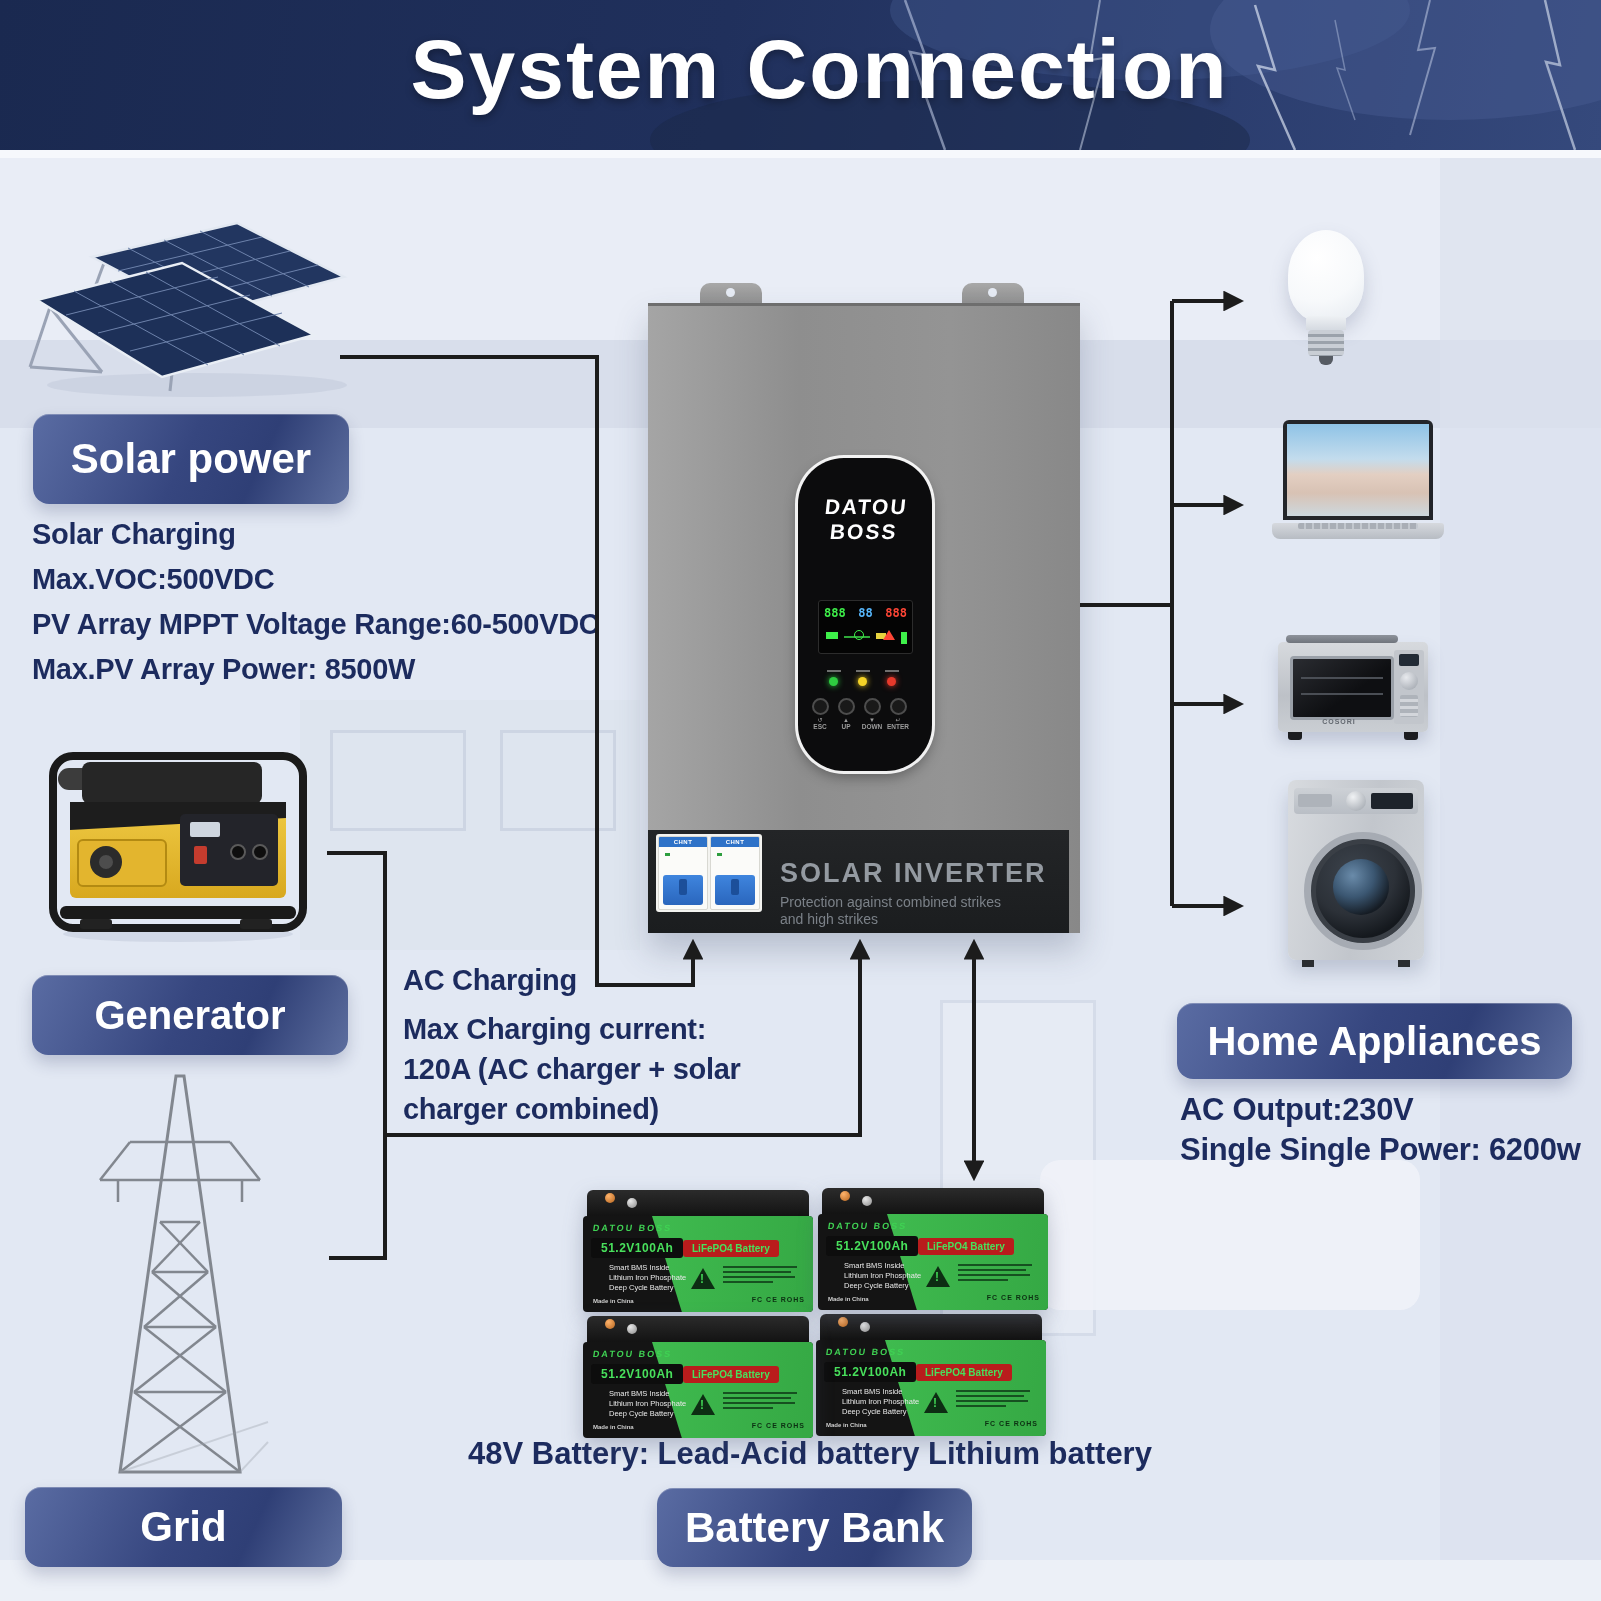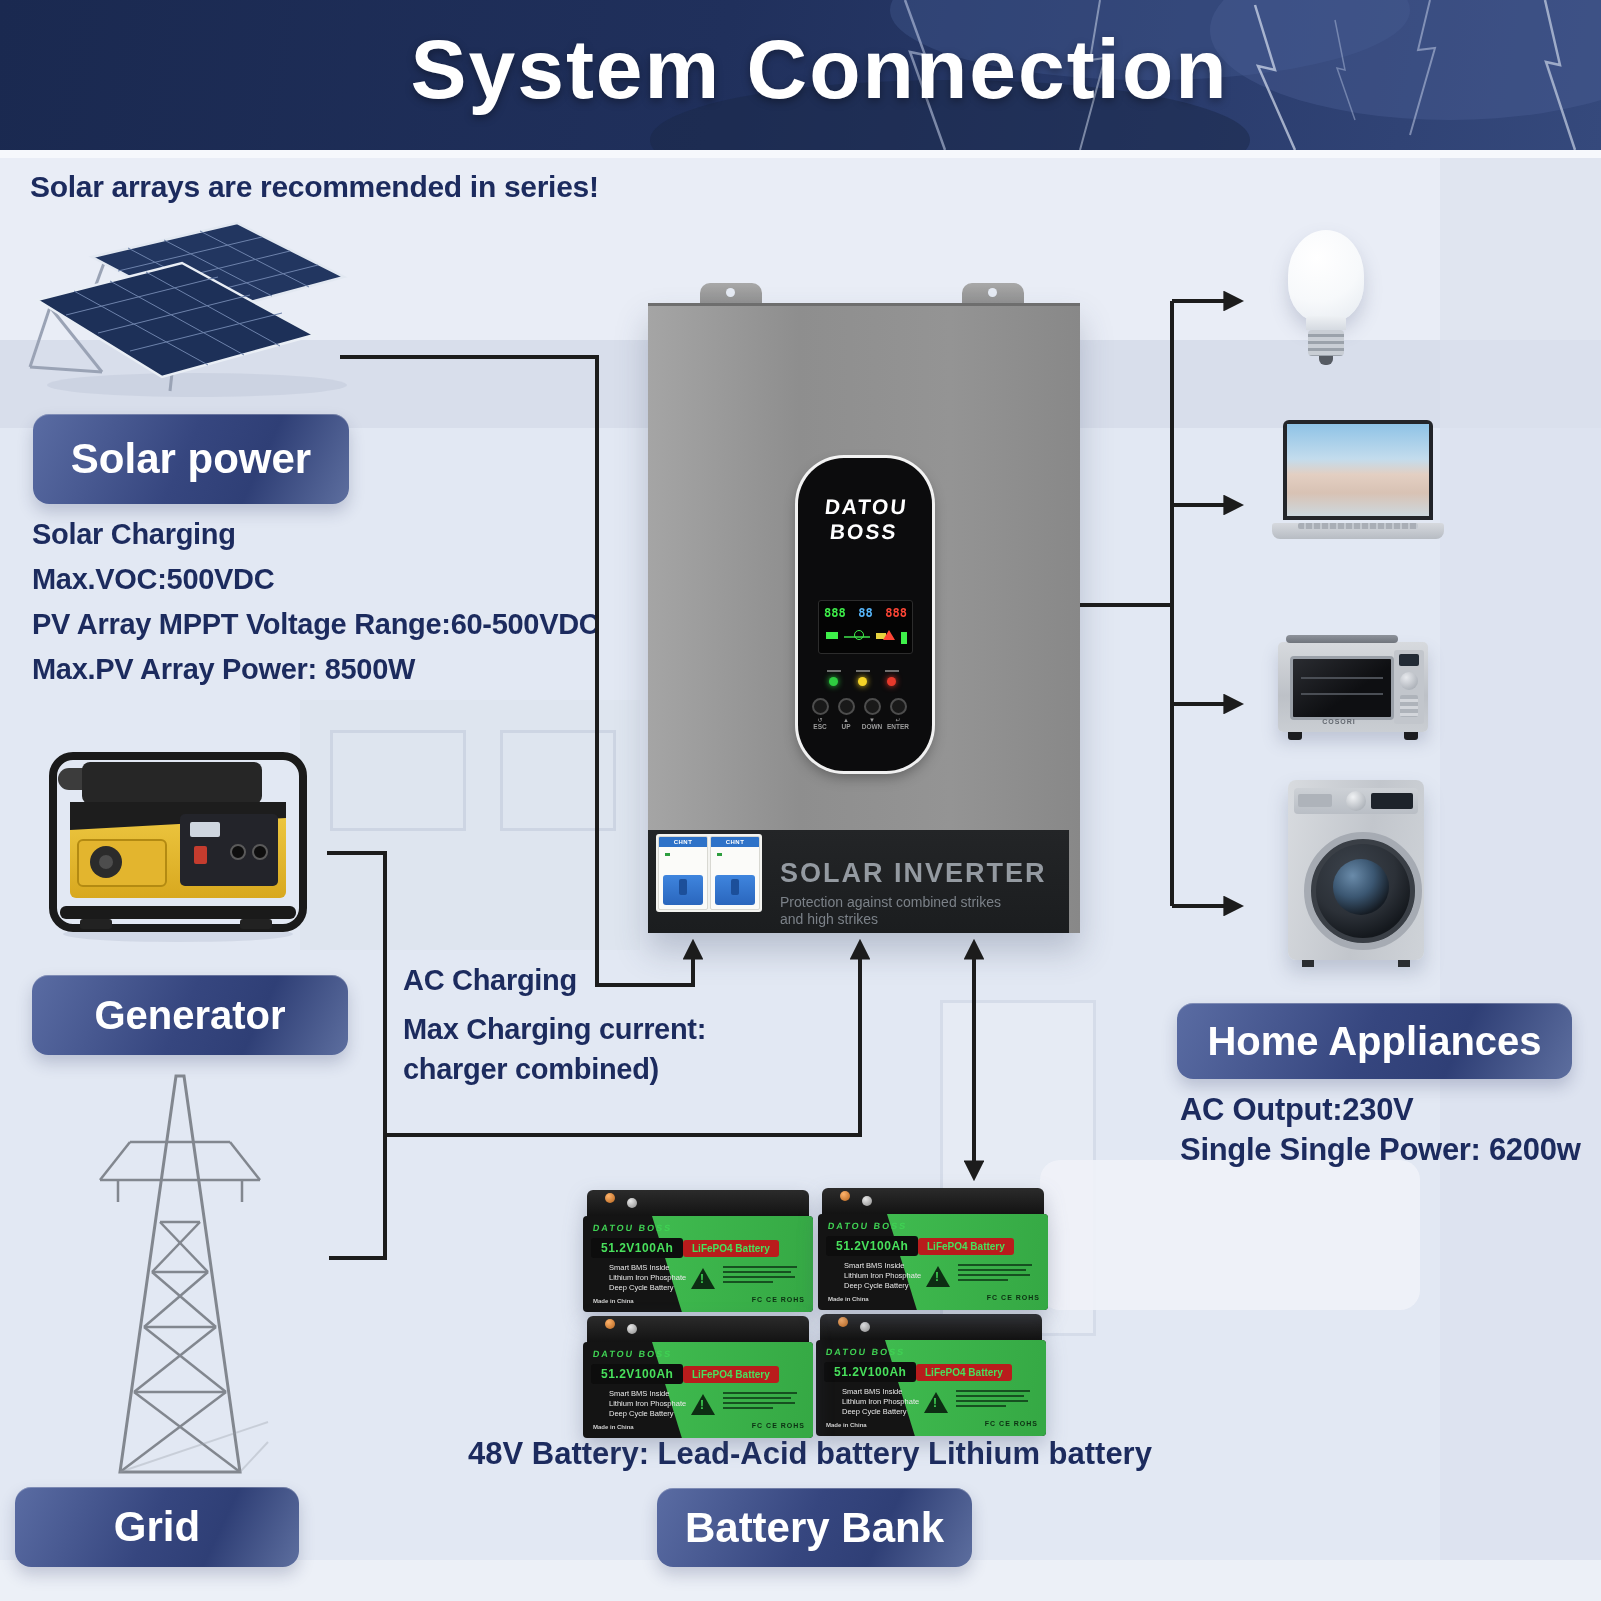--- a/index.html
+++ b/index.html
@@ -164,21 +164,20 @@
       <path d="M1100,0 L1090,60 L1105,58 L1080,150" stroke="#d6dff2" stroke-width="2" fill="none" opacity="0.5"></path>
       <path d="M1255,5 L1275,70 L1258,66 L1295,150" stroke="#e2e9f7" stroke-width="2.5" fill="none" opacity="0.65"></path>
       <path d="M1430,0 L1418,50 L1435,48 L1410,135" stroke="#c9d4ec" stroke-width="2" fill="none" opacity="0.5"></path>
       <path d="M1545,0 L1560,65 L1546,62 L1575,150" stroke="#dfe7f5" stroke-width="2.5" fill="none" opacity="0.6"></path>
       <path d="M1335,20 L1345,70 L1337,68 L1355,120" stroke="#b9c6e2" stroke-width="1.5" fill="none" opacity="0.45"></path>
     </svg>
     <h1>System Connection</h1>
   </div>
   <div class="banner-edge"></div>
 
-  <div class="note" style="left:30px;top:170px;">Solar arrays are recommended in series!</div>
 
   <svg class="connectors" width="1601" height="1601">
     <defs>
       <marker id="ah" viewBox="0 0 10 10" refX="7.5" refY="5" markerWidth="5.2" markerHeight="5.2" orient="auto-start-reverse">
         <path d="M0,0 L10,5 L0,10 z" fill="#1c1c1c"></path>
       </marker>
     </defs>
     <g stroke="#1c1c1c" stroke-width="4" fill="none">
       <polyline points="340,357 597,357 597,985 693,985 693,944" marker-end="url(#ah)"></polyline>
       <polyline points="327,853 385,853 385,1258 329,1258"></polyline>
@@ -261,20 +260,21 @@
     <rect x="32" y="171" width="32" height="10" rx="3" fill="#222"></rect>
     <rect x="192" y="171" width="32" height="10" rx="3" fill="#222"></rect>
   </svg>
   <div class="badge" style="left:32px;top:975px;width:316px;height:80px;font-size:40px;text-align:right;">
     <span>Generator</span>
   </div>
 
   <div class="specs abs" style="left:403px;top:958px;">
     <p class="t">AC Charging</p>
     <p style="line-height:40px;">Max Charging current:</p>
+    <p style="line-height:40px;">120A (AC charger + solar</p>
     <p style="line-height:40px;">charger combined)</p>
   </div>
 
   <svg class="abs" style="left:90px;top:1072px;z-index:2;" width="180" height="412">
     <g stroke="#82878f" stroke-width="2.5" fill="none">
       <polygon points="86,4 94,4 150,400 30,400 86,4" stroke-width="3"></polygon>
       <line x1="40" y1="70" x2="140" y2="70"></line>
       <line x1="10" y1="108" x2="170" y2="108"></line>
       <line x1="10" y1="108" x2="40" y2="70"></line>
         <line x1="170" y1="108" x2="140" y2="70"></line>
@@ -291,21 +291,21 @@
       <line x1="54" y1="255" x2="136" y2="320"></line>
         <line x1="126" y1="255" x2="44" y2="320"></line>
       <line x1="44" y1="320" x2="150" y2="400"></line>
         <line x1="136" y1="320" x2="30" y2="400"></line>
     </g>
     <g stroke="#9aa0a9" stroke-width="2" opacity="0.35">
       <line x1="30" y1="400" x2="178" y2="350"></line>
         <line x1="150" y1="400" x2="178" y2="370"></line>
     </g>
   </svg>
-  <div class="badge" style="left:15px;top:1487px;width:284px;height:80px;font-size:42px;">
+  <div class="badge" style="left:25px;top:1487px;width:317px;height:80px;font-size:42px;">
     <span>Grid</span>
   </div>
 
   <div class="tab" style="left:700px;top:283px;">
       <i></i>
     </div>
   <div class="tab" style="left:962px;top:283px;">
       <i></i>
     </div>
   <div class="inverter">

